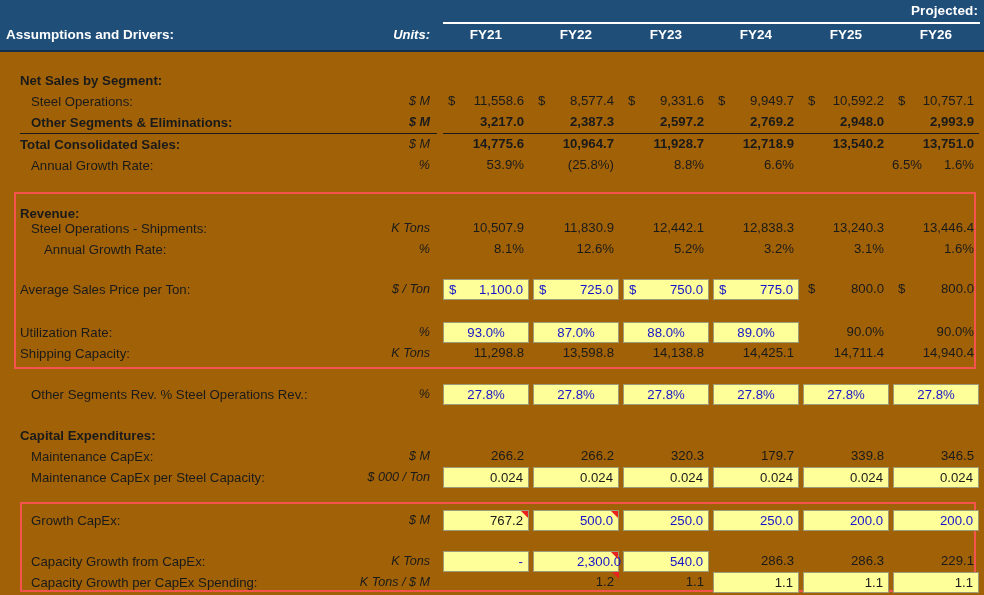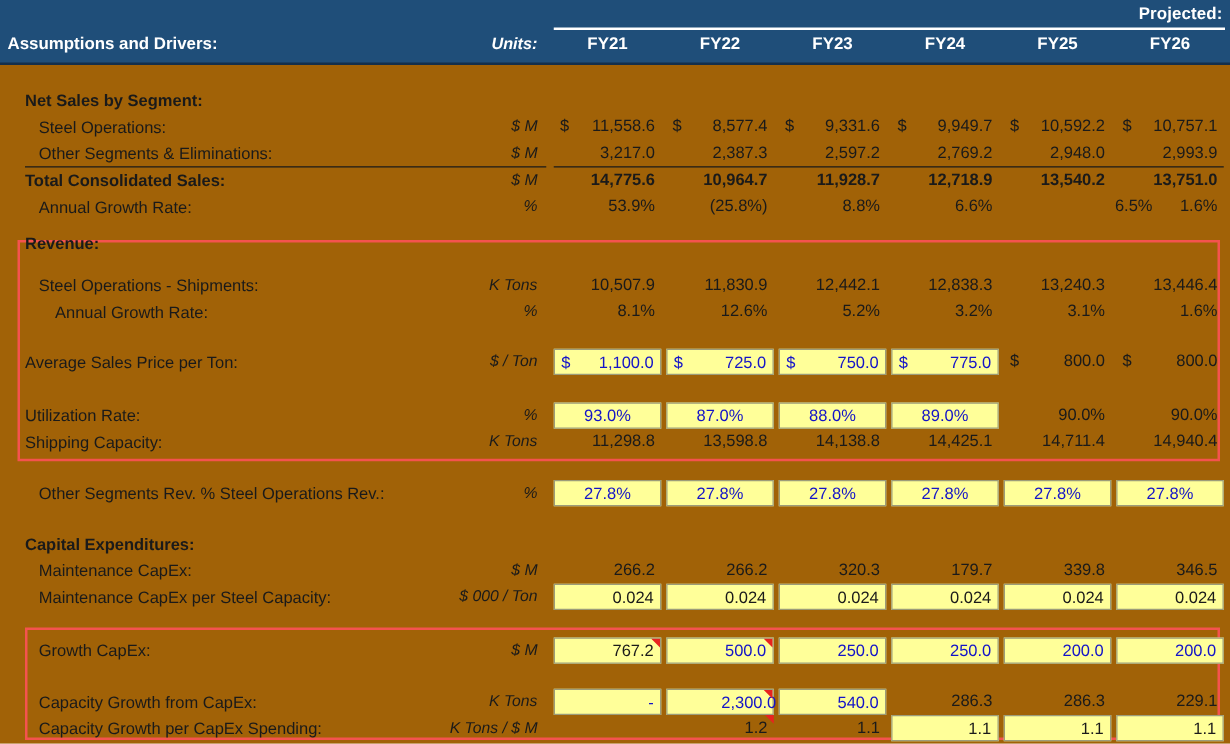--- a/index.html
+++ b/index.html
@@ -175,21 +175,21 @@
     <div class="label ind1">Steel Operations:</div>
     <div class="units">$ M</div>
     <div class="cell" style="left:443px;"><span class="dollar">$</span><span>11,558.6</span></div>
     <div class="cell" style="left:533px;"><span class="dollar">$</span><span>8,577.4</span></div>
     <div class="cell" style="left:623px;"><span class="dollar">$</span><span>9,331.6</span></div>
     <div class="cell" style="left:713px;"><span class="dollar">$</span><span>9,949.7</span></div>
     <div class="cell" style="left:803px;"><span class="dollar">$</span><span>10,592.2</span></div>
     <div class="cell" style="left:893px;"><span class="dollar">$</span><span>10,757.1</span></div>
   </div>
 
-  <div class="row" style="top:112px;">
+  <div class="row" style="top:112px;font-weight:bold;">
     <div class="label ind1">Other Segments &amp; Eliminations:</div>
     <div class="units">$ M</div>
     <div class="cell" style="left:443px;">3,217.0</div>
     <div class="cell" style="left:533px;">2,387.3</div>
     <div class="cell" style="left:623px;">2,597.2</div>
     <div class="cell" style="left:713px;">2,769.2</div>
     <div class="cell" style="left:803px;">2,948.0</div>
     <div class="cell" style="left:893px;">2,993.9</div>
   </div>
 
@@ -213,21 +213,21 @@
     <div class="cell" style="left:443px;">53.9%</div>
     <div class="cell" style="left:533px;">(25.8%)</div>
     <div class="cell" style="left:623px;">8.8%</div>
     <div class="cell" style="left:713px;">6.6%</div>
     <div class="cell" style="left:841px;text-align:right;">6.5%</div>
     <div class="cell" style="left:893px;">1.6%</div>
   </div>
 
   <div class="redbox" style="left:14px; top:192px; width:962px; height:177px;"></div>
 
-  <div class="row" style="top:184px;text-align:center;">
+  <div class="row" style="top:203px;text-align:center;">
     <div class="label ind0">Revenue:</div>
   </div>
 
   <div class="row" style="top:218px;">
     <div class="label ind1">Steel Operations - Shipments:</div>
     <div class="units">K Tons</div>
     <div class="cell" style="left:443px;">10,507.9</div>
     <div class="cell" style="left:533px;">11,830.9</div>
     <div class="cell" style="left:623px;">12,442.1</div>
     <div class="cell" style="left:713px;">12,838.3</div>

